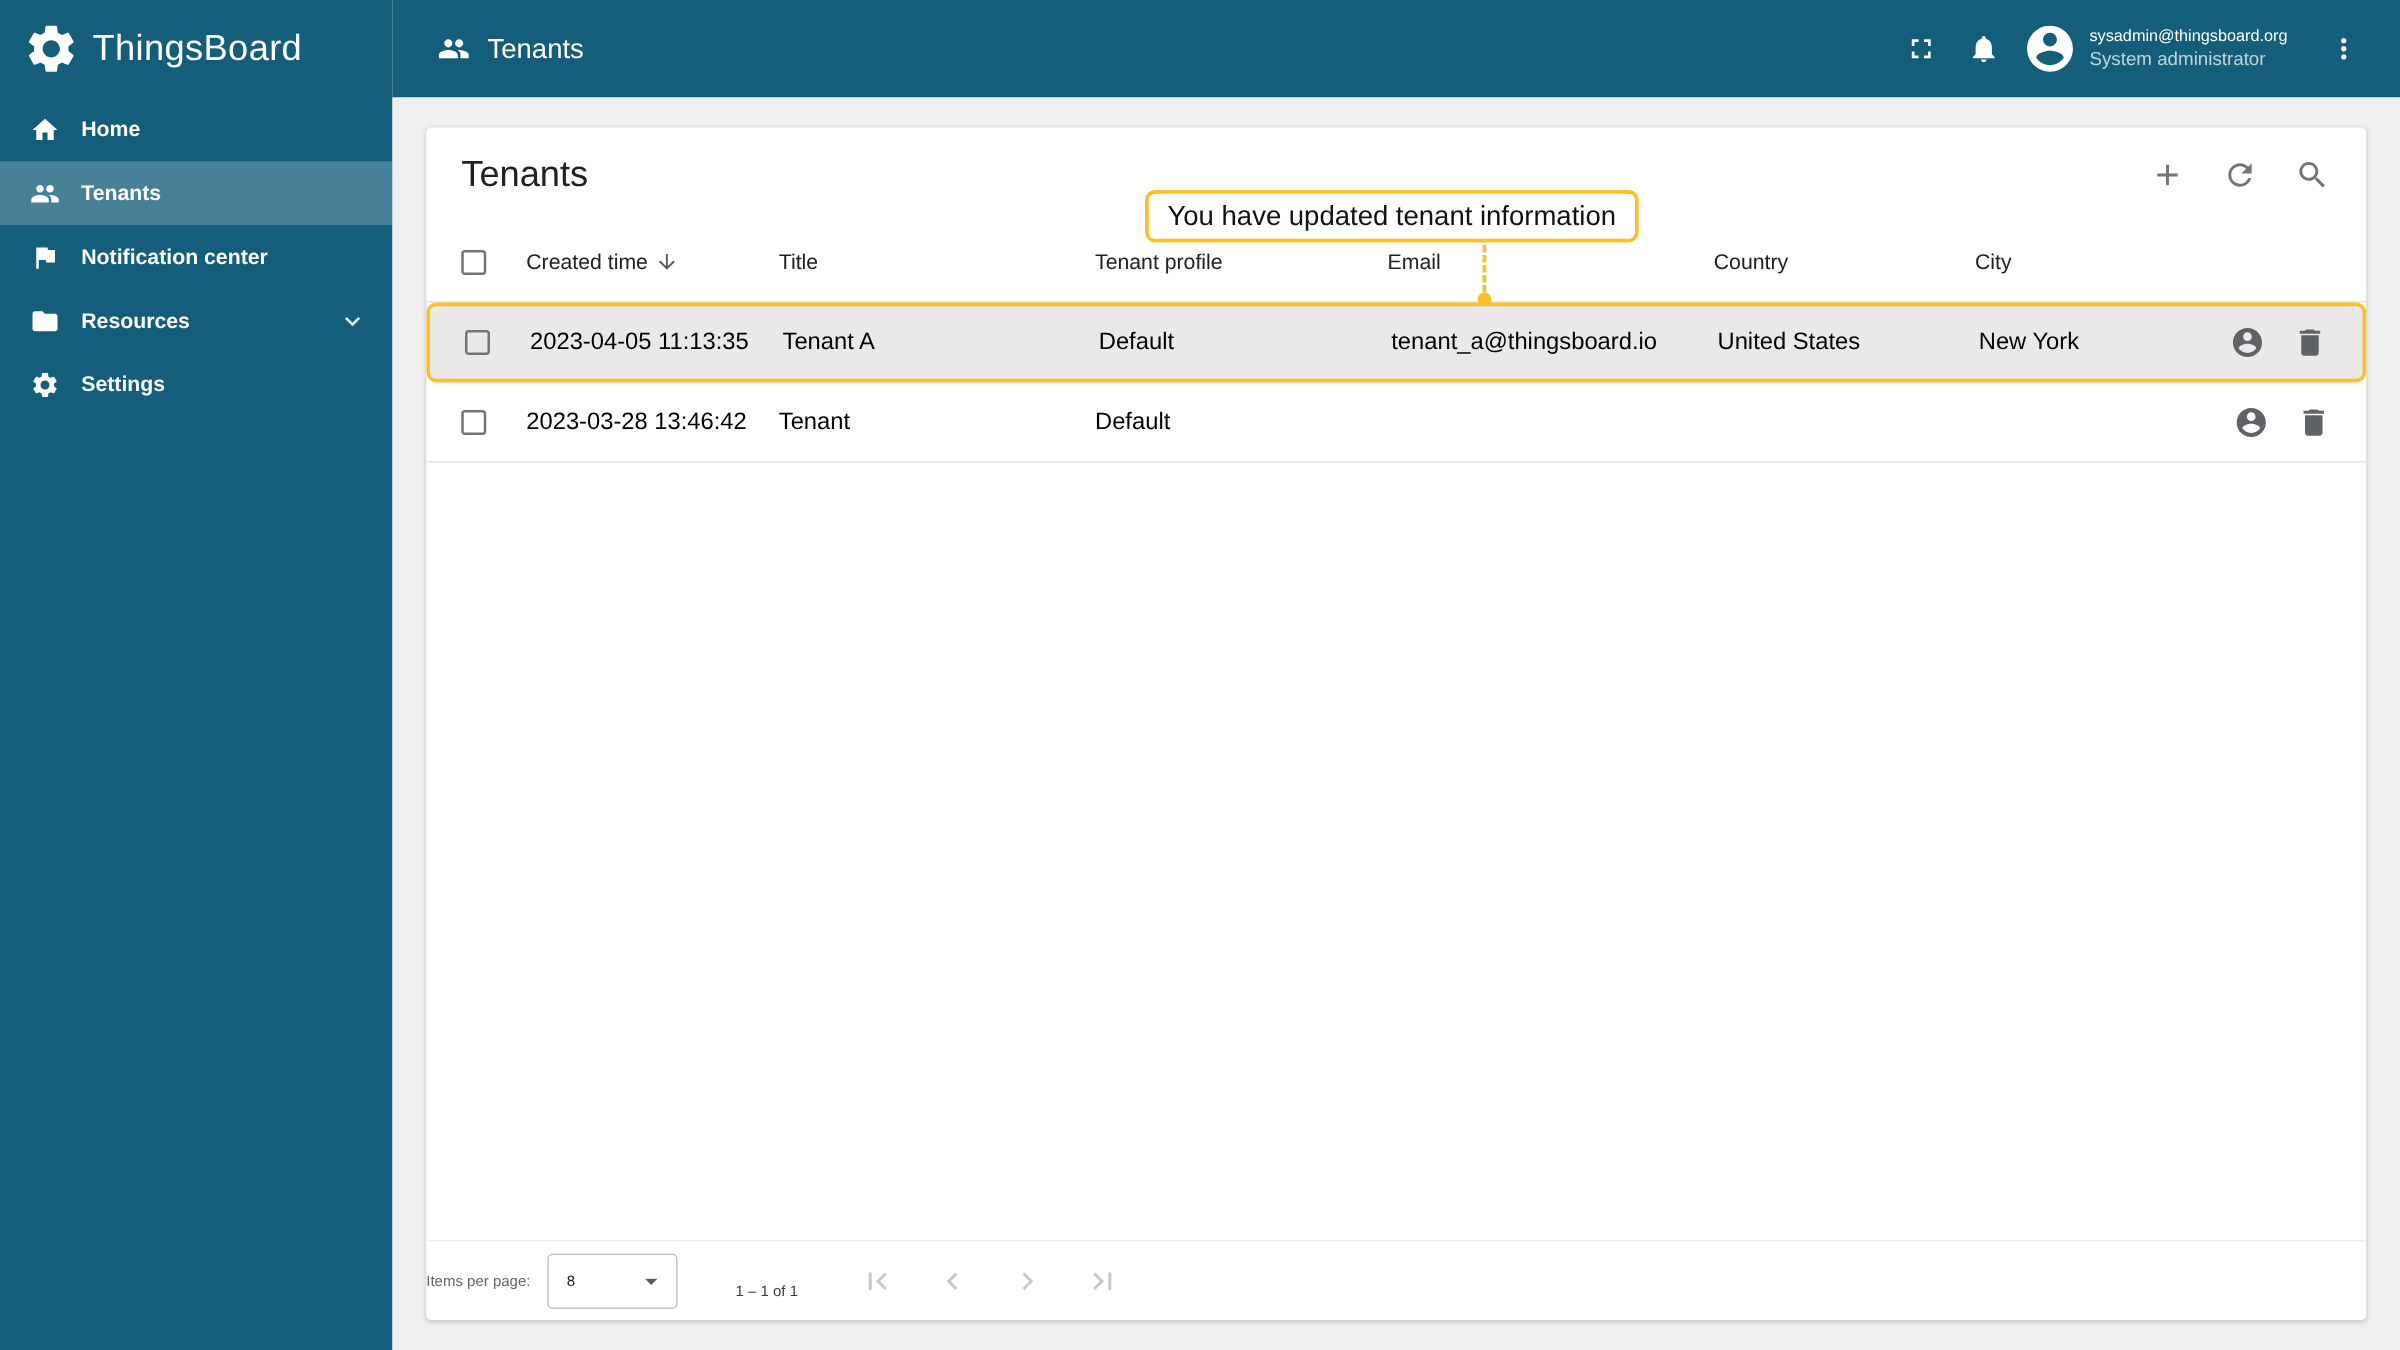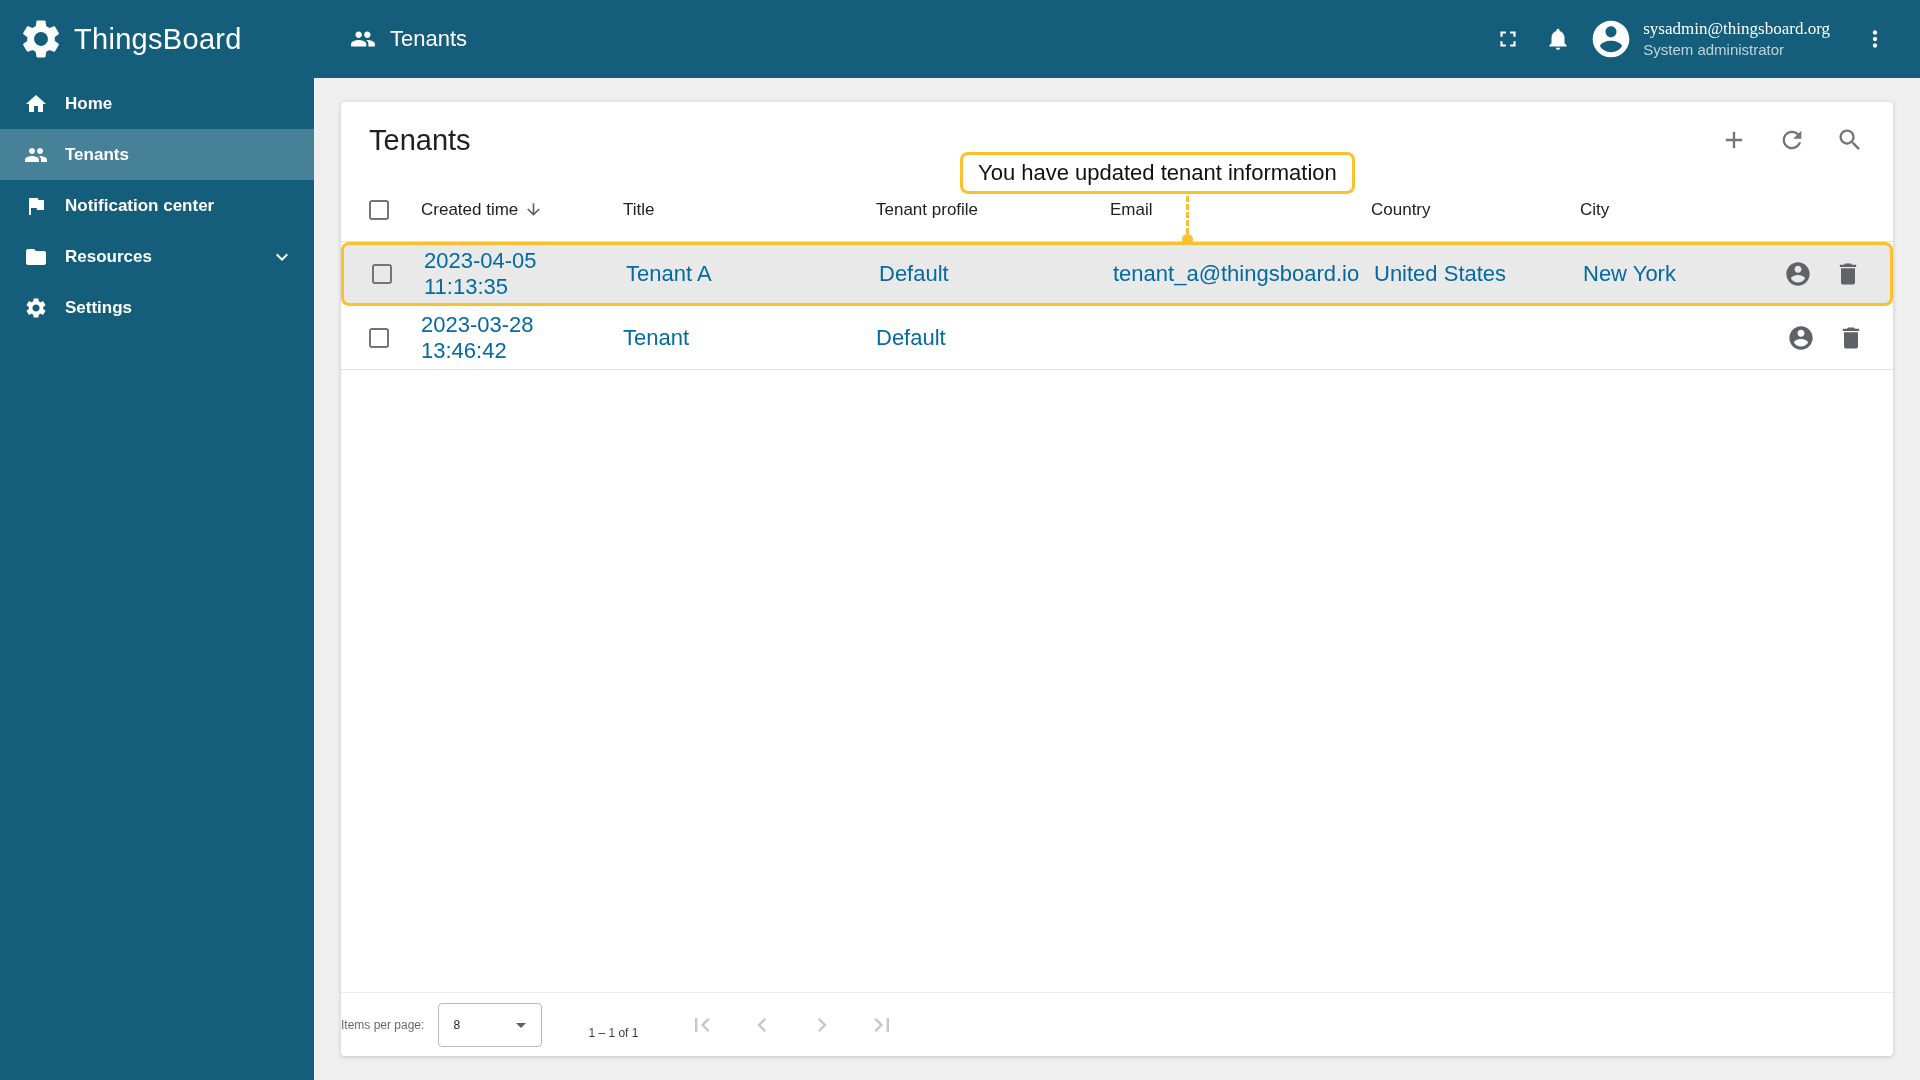--- a/index.html
+++ b/index.html
@@ -23,55 +23,55 @@
   .main { flex:1; display:flex; flex-direction:column; min-width:0; }
   .topbar { height:78px; flex:0 0 78px; background:#145e7b; color:#fff; display:flex; align-items:center; padding:0 20px 0 36px; }
   .topbar-title { display:flex; align-items:center; gap:14px; font-size:22px; }
   .topbar-title svg { width:26px; height:26px; display:block; }
   .topbar-right { margin-left:auto; display:flex; align-items:center; }
   .tb-icon-btn { width:50px; height:50px; border-radius:50%; display:flex; align-items:center; justify-content:center; cursor:pointer; background:none; border:none; color:#fff; }
   .tb-icon-btn svg { width:26px; height:26px; display:block; }
   .avatar { width:44px; height:44px; margin:0 10px 0 6px; color:#fff; }
   .avatar svg { width:44px; height:44px; display:block; }
   .user-info { display:flex; flex-direction:column; justify-content:center; line-height:1.3; margin-right:20px; }
-  .user-email { font-size:17px;font-family:Liberation Serif, serif; }
+  .user-email { font-size:13px; }
   .user-role { font-size:15px; color:rgba(255,255,255,0.72); }
 
   
   .content { flex:1; position:relative; padding:24px 27px; background:#efefef; min-height:0; }
   .card { background:#fff; height:100%; border-radius:4px; box-shadow:0 1px 4px rgba(0,0,0,0.18); display:flex; flex-direction:column; overflow:hidden; }
   .card-header { height:76px; flex:0 0 76px; display:flex; align-items:center; padding:0 20px 0 28px; }
   .card-title { font-size:29px; font-weight:400; color:#212121; }
   .card-actions { margin-left:auto; display:flex; align-items:center; gap:12px; }
   .card-action-btn { width:46px; height:46px; display:flex; align-items:center; justify-content:center; background:none; border:none; color:#757575; cursor:pointer; }
   .card-action-btn svg { width:28px; height:28px; display:block; }
 
   .row-grid { display:grid; grid-template-columns:52px 202px 253px 234px 261px 209px 1fr 150px; align-items:center; padding:0 28px; }
   .thead { height:64px; flex:0 0 64px; border-bottom:1px solid #e0e0e0; font-size:17px; font-weight:400; color:#212121; }
   .th { display:flex; align-items:center; cursor:pointer; }
   .sort-icon svg { width:19px; height:19px; margin-left:6px; color:#5f5f5f; display:block; }
-  .trow { height:64px; flex:0 0 64px; border-bottom:1px solid #e0e0e0; font-size:22px; color:#0369a1; cursor:pointer;padding-left:28px; }
+  .trow { height:64px; flex:0 0 64px; border-bottom:1px solid #e0e0e0; font-size:19px; color:#000000; cursor:pointer;padding-left:28px; }
   .trow.highlighted { background:#e9e9e9; border:3px solid #fbc02d; border-radius:8px; }
   .checkbox { width:20px; height:20px; border:2px solid #757575; border-radius:3px; background:transparent; cursor:pointer; }
   .actions-cell { display:flex; justify-content:flex-end; align-items:center; gap:22px; }
   .row-action { width:28px; height:28px; background:none; border:none; color:#5f6368; cursor:pointer; padding:0; }
   .row-action svg { width:28px; height:28px; display:block; }
 
   .table-spacer { flex:1; }
 
   .paginator { height:64px; flex:0 0 64px; display:flex; align-items:center; padding-right:16px; font-size:12px; color:rgba(0,0,0,0.74); border-top:1px solid #ededed; }
   .ipp-label { color:rgba(0,0,0,0.62); margin-right:14px; }
   .ipp-select { width:104px; height:44px; border:1px solid #b9b9b9; border-radius:4px; display:flex; align-items:center; justify-content:space-between; padding:0 8px 0 14px; cursor:pointer; color:#222; background:#fff; }
   .ipp-select svg { width:24px; height:24px; color:#5f5f5f; display:block; }
   .range-label { margin:16px 26px 0 46px; color:rgba(0,0,0,0.78); }
   .pg-btn { width:44px; height:44px; display:flex; align-items:center; justify-content:center; background:none; border:none; color:#c7c7c7; margin-left:16px; }
   .pg-btn svg { width:28px; height:28px; display:block; }
 
   
-  .callout { position:absolute; left:646px; top:74px; background:#fff; border:3px solid #fbc02d; border-radius:8px; padding:5px 15px; font-size:22px; color:#111; z-index:6; white-space:nowrap; }
+  .callout { position:absolute; left:602px; top:74px; background:#fff; border:3px solid #fbc02d; border-radius:8px; padding:5px 15px; font-size:22px; color:#111; z-index:6; white-space:nowrap; }
   .callout-line { position:absolute; left:872px; top:118px; height:38px; width:0; border-left:3px dashed #fbc02d; z-index:6; }
   .callout-dot { position:absolute; left:868px; top:156px; width:11px; height:11px; border-radius:50%; background:#fbc02d; z-index:6; }
 </style>
 </head>
 <body>
 
 <div class="app">
 
   <aside class="sidebar">
     <div class="logo">

